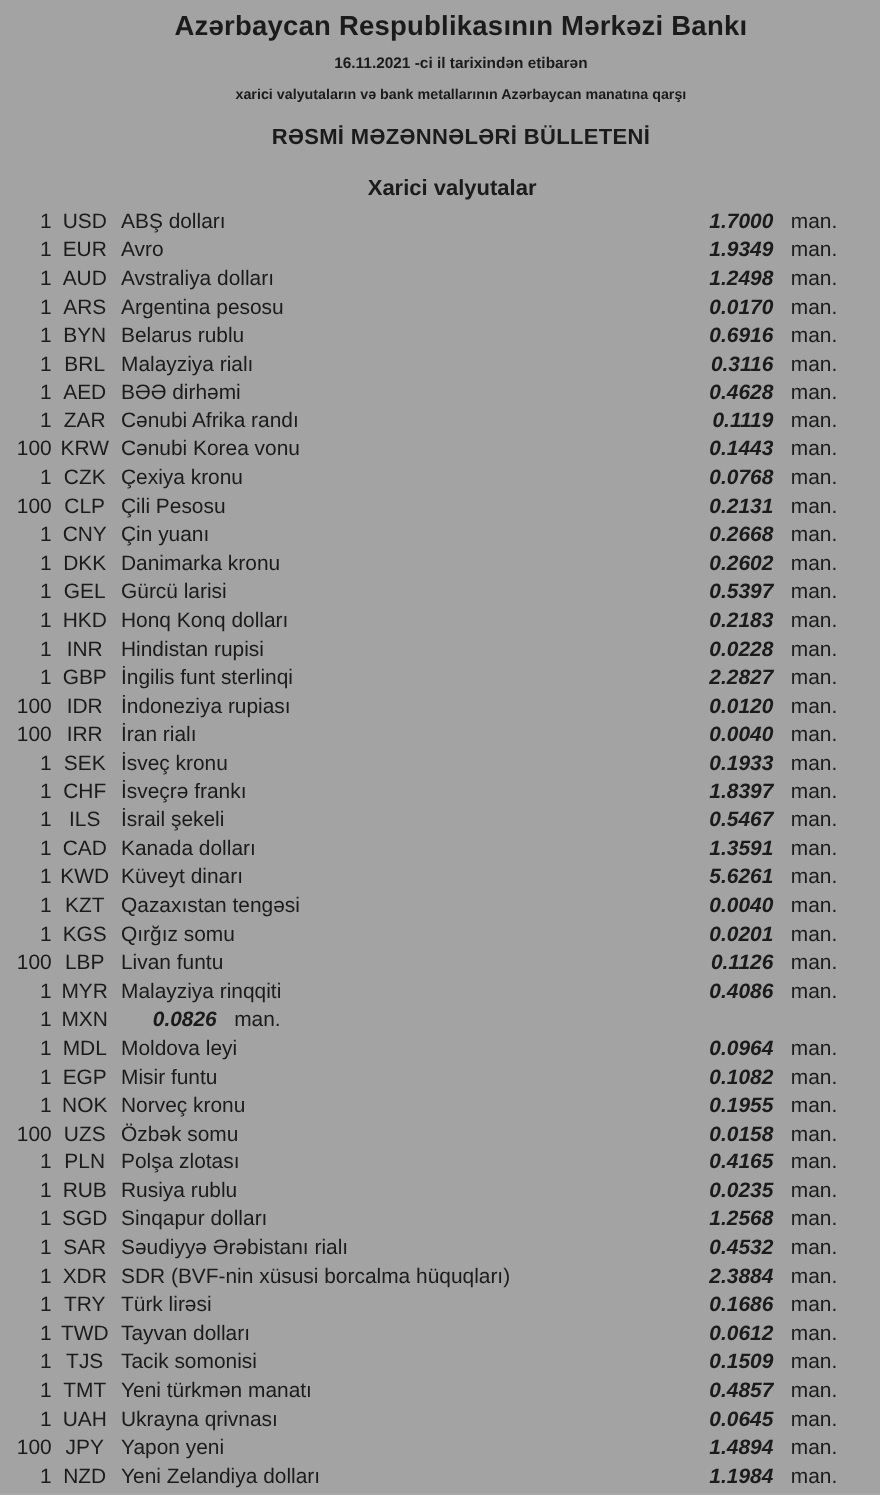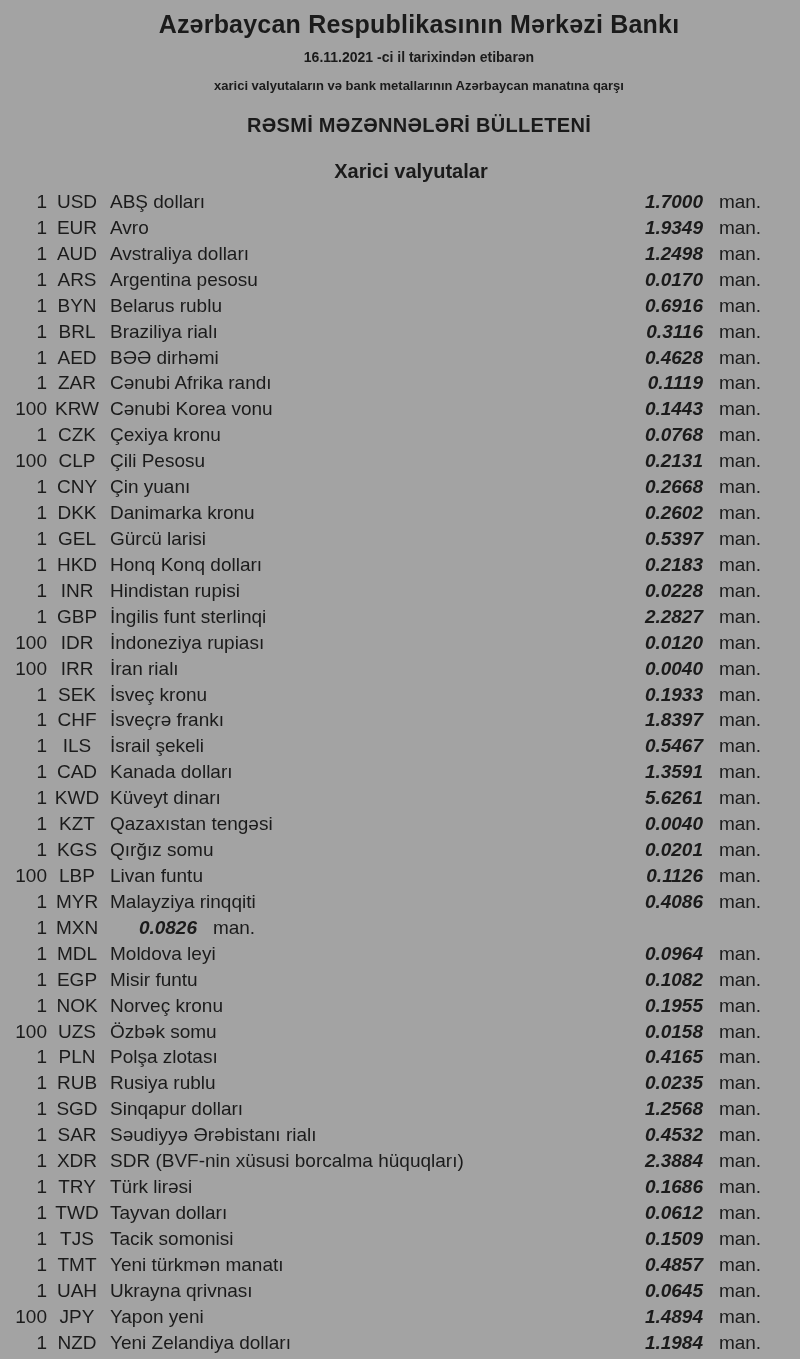--- a/index.html
+++ b/index.html
@@ -153,21 +153,21 @@
       <div class="rate-row">
     <span class="qty-cell">1</span>
     <span class="code-cell">BYN</span>
     <span class="name-cell">Belarus rublu</span>
     <span class="rate-cell">0.6916</span>
     <span class="unit-cell">man.</span>
   </div>
       <div class="rate-row">
     <span class="qty-cell">1</span>
     <span class="code-cell">BRL</span>
-    <span class="name-cell">Braziliya rialı</span>
+    <span class="name-cell">Malayziya rialı</span>
     <span class="rate-cell">0.3116</span>
     <span class="unit-cell">man.</span>
   </div>
       <div class="rate-row">
     <span class="qty-cell">1</span>
     <span class="code-cell">AED</span>
     <span class="name-cell">BƏƏ dirhəmi</span>
     <span class="rate-cell">0.4628</span>
     <span class="unit-cell">man.</span>
   </div>

